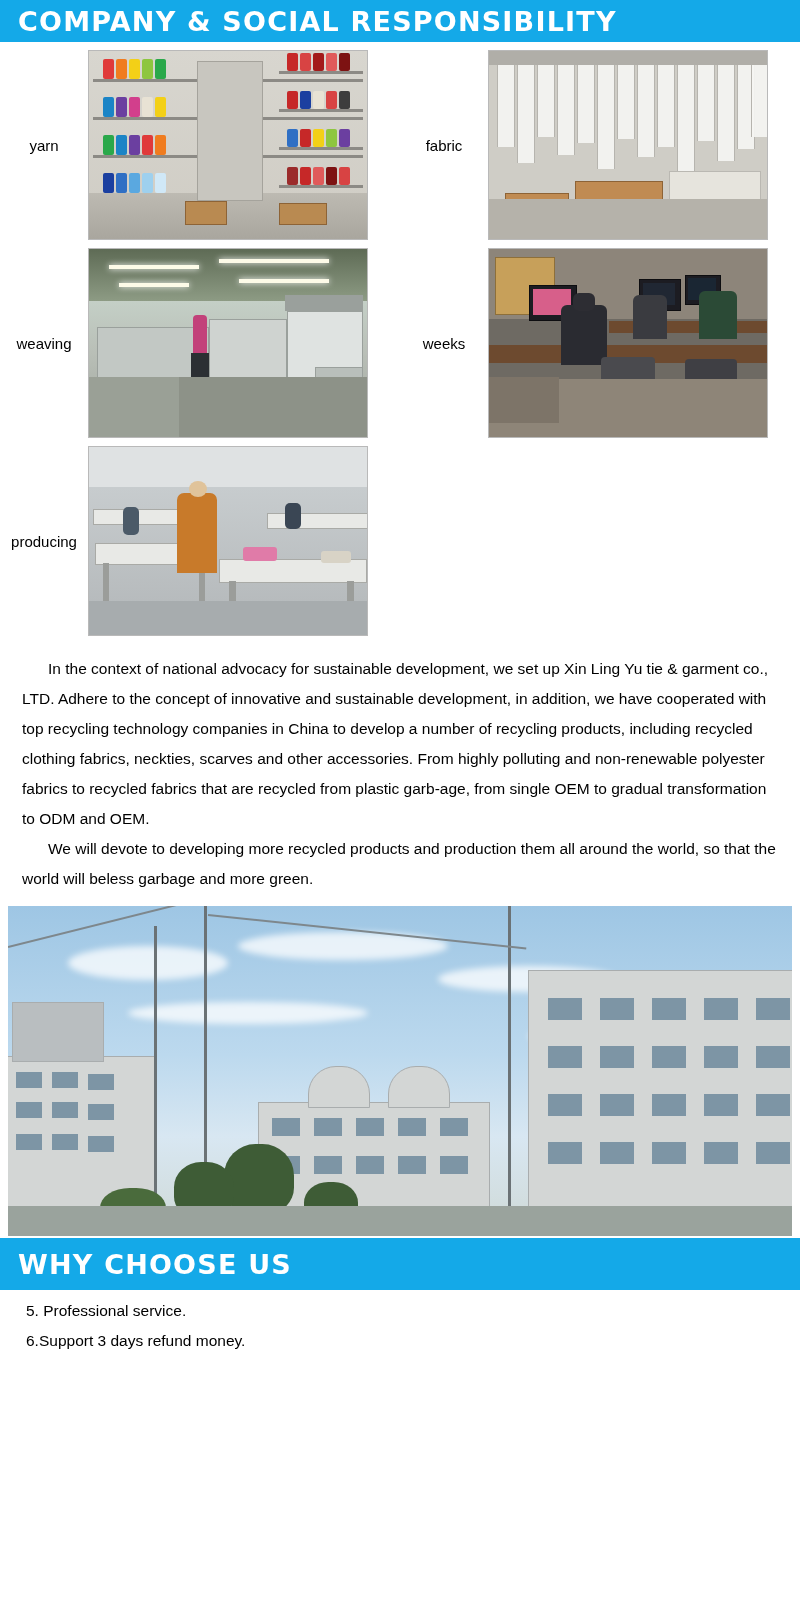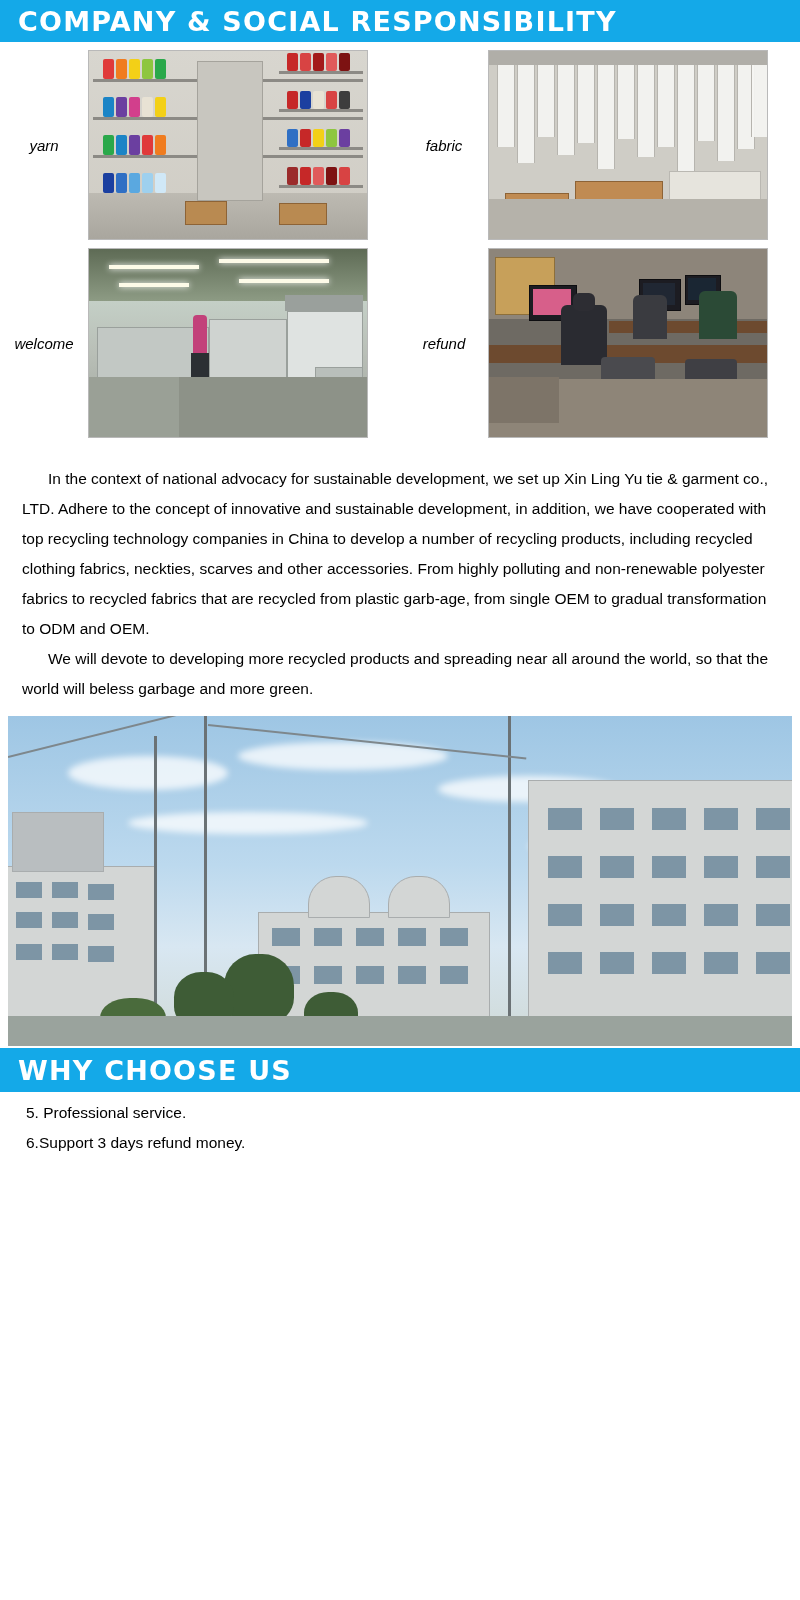--- a/index.html
+++ b/index.html
@@ -28,32 +28,31 @@
   .section-bar .bar-title {
     color: #ffffff;
     font-family: "DejaVu Sans", sans-serif;
     font-weight: bold;
     font-size: 27px;
     letter-spacing: 1.2px;
     text-transform: uppercase;
     line-height: 1;
   }
   .section-bar.second {
-    height: 44px;
+    height: 52px;
     margin-top: 2px;
   }
 
   
   .process-grid {
     padding: 8px 0 0 0;
   }
   .proc-row {
     display: flex;
     margin-bottom: 8px;
-    font-style: italic;
   }
   .proc-cell {
     display: flex;
     align-items: center;
     width: 400px;
     box-sizing: border-box;
   }
   .proc-label {
     width: 88px;
     text-align: center;
@@ -288,40 +287,40 @@
         <div class="box" style="left:86px;top:130px;width:86px;height:42px"></div>
         <div class="box" style="left:16px;top:142px;width:62px;height:30px"></div>
         <div style="position:absolute;left:180px;top:120px;width:90px;height:54px;background:#e6e4dd;border:1px solid #bab8b2"></div>
         <div class="floor"></div>
       </div>
     </div>
   </div>
 
   <div class="proc-row">
     <div class="proc-cell">
-      <div class="proc-label">welcome</div>
+      <div class="proc-label">weaving</div>
       <div class="photo ph-weave">
         <div class="ceil"></div>
         <div class="lamp" style="left:20px;top:16px;width:90px"></div>
         <div class="lamp" style="left:130px;top:10px;width:110px"></div>
         <div class="lamp" style="left:30px;top:34px;width:70px"></div>
         <div class="lamp" style="left:150px;top:30px;width:90px"></div>
         <div class="mach" style="left:8px;top:78px;width:110px;height:52px;background:#c2c8c4"></div>
         <div class="mach" style="left:120px;top:70px;width:76px;height:66px"></div>
         <div class="mach" style="left:198px;top:62px;width:74px;height:78px;background:#dfe3e1"></div>
         <div class="mach" style="left:226px;top:118px;width:46px;height:30px;background:#b9bfbb"></div>
         <div style="position:absolute;left:196px;top:46px;width:78px;height:16px;background:#9aa09c"></div>
         <div style="position:absolute;left:104px;top:66px;width:14px;height:42px;background:#c2417a;border-radius:4px"></div>
         <div style="position:absolute;left:102px;top:104px;width:18px;height:24px;background:#2b2f33"></div>
         <div class="floor"></div>
         <div style="position:absolute;left:0;bottom:0;width:90px;height:60px;background:#9aa096"></div>
       </div>
     </div>
     <div class="proc-cell">
-      <div class="proc-label">refund</div>
+      <div class="proc-label">weeks</div>
       <div class="photo ph-design">
         <div class="wallTop"></div>
         <div style="position:absolute;left:6px;top:8px;width:58px;height:56px;background:#c7a05a;border:1px solid #8d6f3a"></div>
         <div class="mon" style="left:40px;top:36px;width:46px;height:34px"></div>
         <div class="monScr" style="left:44px;top:40px;width:38px;height:26px"></div>
         <div class="mon" style="left:150px;top:30px;width:40px;height:30px"></div>
         <div style="position:absolute;left:154px;top:34px;width:32px;height:22px;background:#202733"></div>
         <div class="mon" style="left:196px;top:26px;width:34px;height:28px"></div>
         <div style="position:absolute;left:199px;top:29px;width:28px;height:22px;background:#1a2633"></div>
         <div class="desk" style="left:0;top:96px;width:280px;height:18px"></div>
@@ -332,26 +331,47 @@
         <div class="person" style="left:210px;top:42px;width:38px;height:48px;background:#2b4a36"></div>
         <div style="position:absolute;left:112px;top:108px;width:54px;height:66px;background:#4a4a4e;border-radius:4px"></div>
         <div style="position:absolute;left:196px;top:110px;width:52px;height:58px;background:#3f3f44;border-radius:4px"></div>
         <div class="floor"></div>
         <div style="position:absolute;left:0;top:128px;width:70px;height:46px;background:#7d7468"></div>
       </div>
     </div>
   </div>
 
   <div class="proc-row">
+    <div class="proc-cell">
+      <div class="proc-label">producing</div>
+      <div class="photo ph-prod">
+        <div class="ceil"></div>
+        <div class="tbl" style="left:6px;top:96px;width:120px;height:20px"></div>
+        <div class="leg" style="left:14px;top:116px;width:6px;height:40px"></div>
+        <div class="leg" style="left:110px;top:116px;width:6px;height:40px"></div>
+        <div class="tbl" style="left:130px;top:112px;width:146px;height:22px"></div>
+        <div class="leg" style="left:140px;top:134px;width:7px;height:44px"></div>
+        <div class="leg" style="left:258px;top:134px;width:7px;height:44px"></div>
+        <div class="tbl" style="left:4px;top:62px;width:96px;height:14px"></div>
+        <div class="tbl" style="left:178px;top:66px;width:100px;height:14px"></div>
+        <div class="worker" style="left:88px;top:46px;width:40px;height:80px"></div>
+        <div style="position:absolute;left:100px;top:34px;width:18px;height:16px;background:#e0c39a;border-radius:50%"></div>
+        <div style="position:absolute;left:34px;top:60px;width:16px;height:28px;background:#4b5a68;border-radius:5px"></div>
+        <div style="position:absolute;left:196px;top:56px;width:16px;height:26px;background:#3a4654;border-radius:5px"></div>
+        <div style="position:absolute;left:154px;top:100px;width:34px;height:14px;background:#e07ba8;border-radius:3px"></div>
+        <div style="position:absolute;left:232px;top:104px;width:30px;height:12px;background:#d8d3c6;border-radius:3px"></div>
+        <div style="position:absolute;left:0;right:0;bottom:0;height:34px;background:#a7acae"></div>
+      </div>
+    </div>
   </div>
 </div>
 
 <div class="copy">
   <p class="p1">In the context of national advocacy for sustainable development, we set up Xin Ling Yu tie &amp; garment co., LTD. Adhere to the concept of innovative and sustainable development, in addition, we have cooperated with top recycling technology companies in China to develop a number of recycling products, including recycled clothing fabrics, neckties, scarves and other accessories. From highly polluting and non-renewable polyester fabrics to recycled fabrics that are recycled from plastic garb-age, from single OEM to gradual transformation to ODM and OEM.</p>
-  <p class="p2">We will devote to developing more recycled products and spreading near all around the world, so that the world will beless garbage and more green.</p>
+  <p class="p2">We will devote to developing more recycled products and production them all around the world, so that the world will beless garbage and more green.</p>
 </div>
 
 <div class="building">
   <div class="cloud" style="left:60px;top:40px;width:160px;height:34px"></div>
   <div class="cloud" style="left:230px;top:26px;width:210px;height:28px"></div>
   <div class="cloud" style="left:430px;top:60px;width:180px;height:26px"></div>
   <div class="cloud" style="left:120px;top:96px;width:240px;height:22px"></div>
   <div class="cloud" style="left:520px;top:120px;width:200px;height:20px"></div>
 
   <div class="blk" style="left:-4px;top:150px;width:150px;height:180px"></div>

